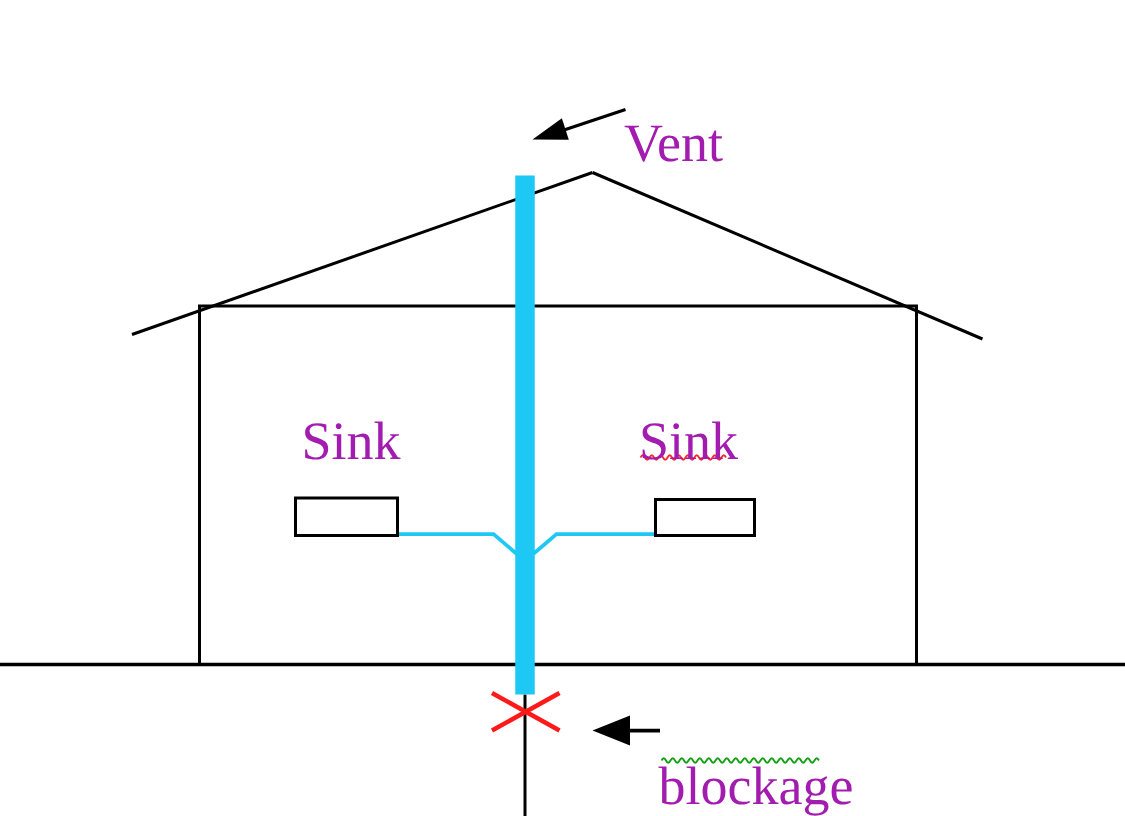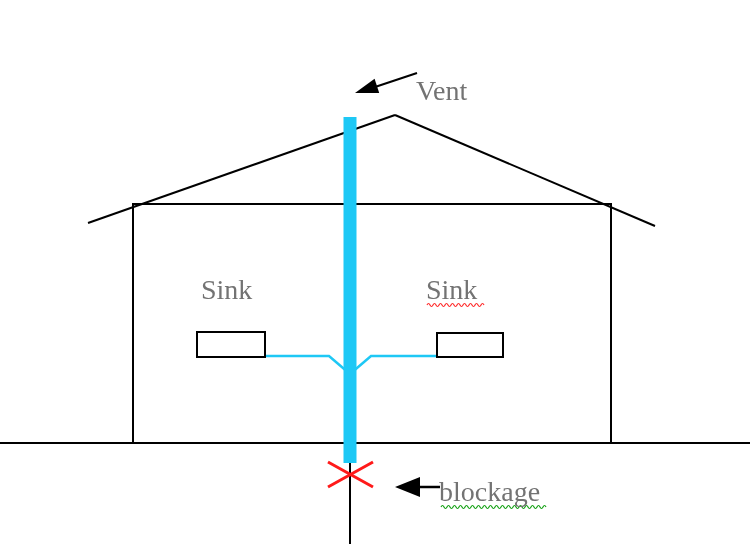--- a/index.html
+++ b/index.html
@@ -15,29 +15,29 @@
   .canvas{
     position:relative;
     width:750px;height:544px;
     background:var(--page-bg);
     font-family:"Liberation Serif","DejaVu Serif",serif;
     color:#000;
   }
   .canvas svg{position:absolute;left:0;top:0;}
   .label{
     position:absolute;
-    font-size:28px;
+    font-size:36px;
     line-height:1;
     white-space:nowrap;
-    color:#737373;
+    color:#a21caf;
   }
   .label-vent{left:416px;top:77px;}
   .label-sink-left{left:201px;top:276px;}
   .label-sink-right{left:426px;top:276px;}
-  .label-blockage{left:439px;top:478px;}
+  .label-blockage{left:439px;top:506px;}
 
   .ln{stroke:var(--outline);fill:none;}
   .pipe{stroke:var(--pipe);fill:none;}
   .drain{stroke:var(--pipe);fill:none;}
   .xmark{stroke:var(--blockage-x);fill:none;}
   .arrowhead{fill:var(--outline);stroke:none;}
   .sinkbox{fill:#FFFFFF;stroke:var(--outline);}
   .squig-red{stroke:var(--spell-underline);fill:none;}
   .squig-green{stroke:var(--grammar-underline);fill:none;}
 </style>

